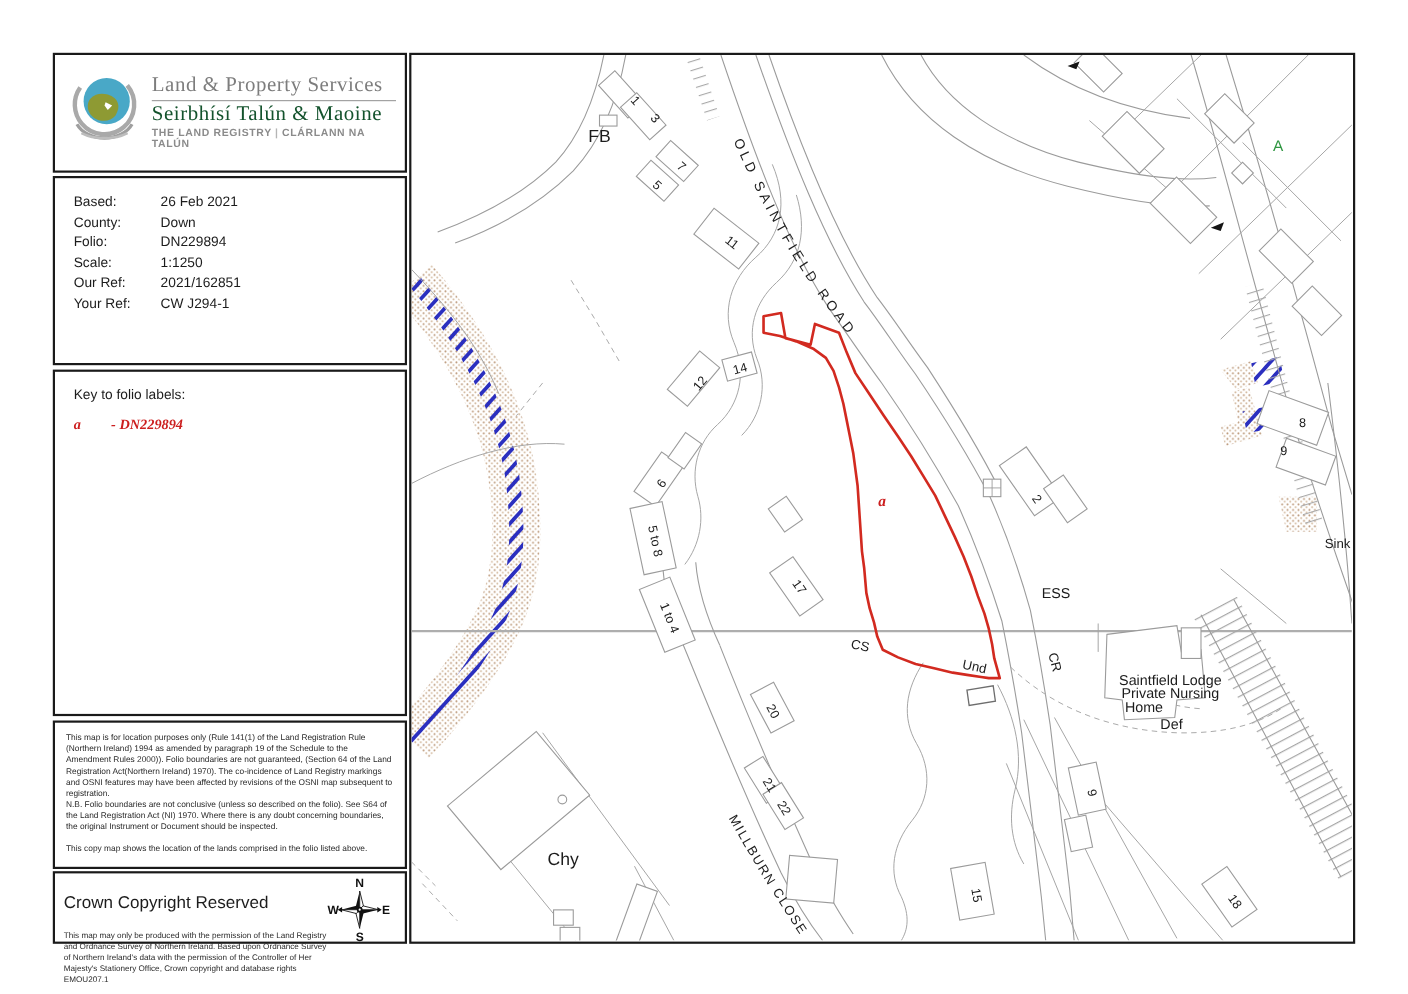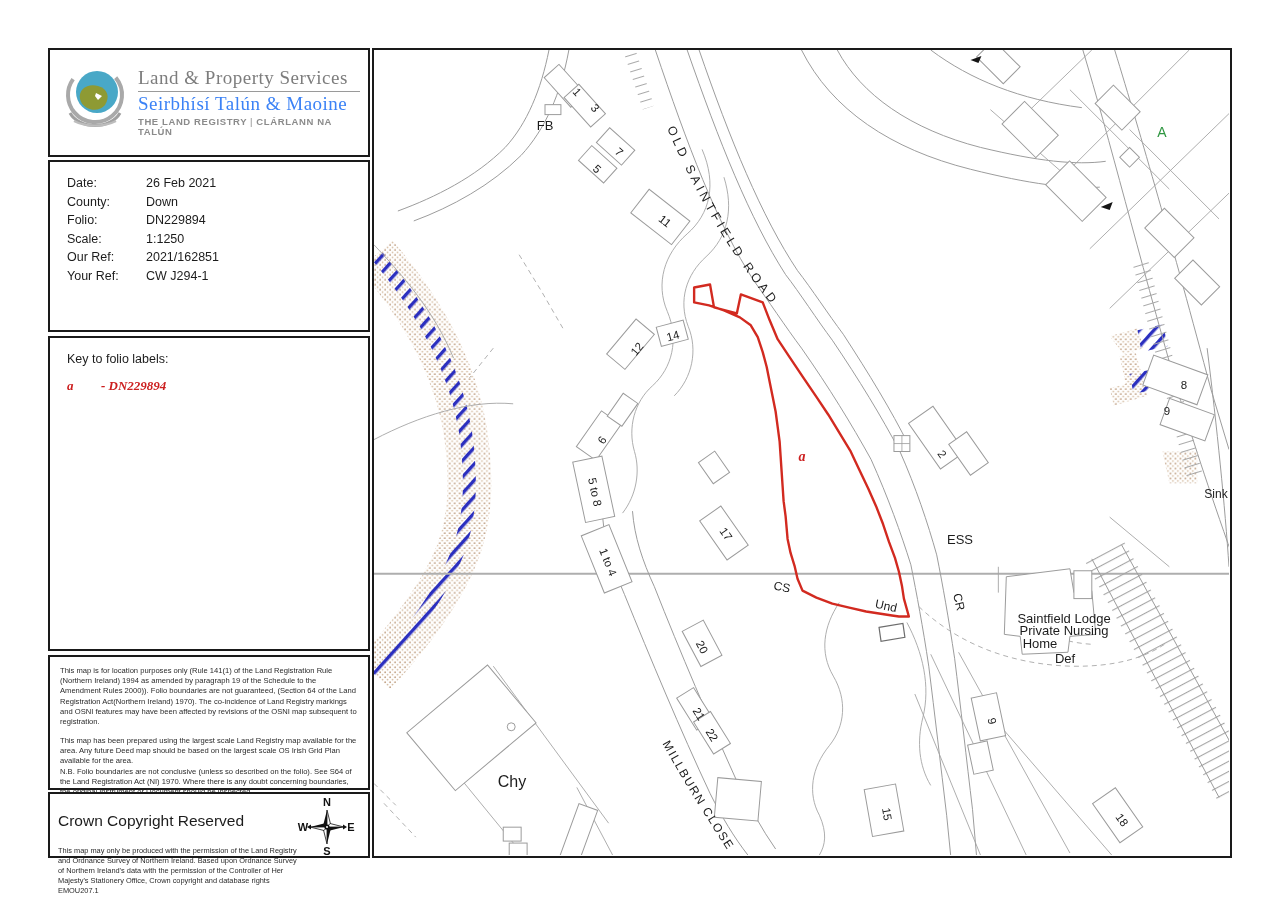--- a/index.html
+++ b/index.html
@@ -9,21 +9,21 @@
   .box{position:absolute;left:0;width:322px;border:2px solid #1a1a1a;background:#fff;box-sizing:border-box;}
   .logo-box{top:0;height:109px;}
   .details-box{top:112px;height:172px;font-size:12.5px;}
   .key-box{top:288px;height:315px;}
   .disc-box{top:607px;height:135px;}
   .copy-box{top:744px;height:66px;}
   .logo-wrap{display:flex;align-items:center;height:100%;padding:4px 8px;box-sizing:border-box;border-radius:31px;}
   .logo-art{flex:0 0 74px;}
   .logo-text{margin-left:6px;line-height:1.05;}
   .logo-title{font-family:"Liberation Serif",serif;font-size:19px;color:#7d7d7d;letter-spacing:.5px;}
-  .logo-sub{font-family:"Liberation Serif",serif;font-size:19px;color:#3b82f6;border-top:1.5px solid #9a9a9a;margin-top:3px;padding-top:2px;letter-spacing:.5px;}
+  .logo-sub{font-family:"Liberation Serif",serif;font-size:19px;color:#14532d;border-top:1.5px solid #9a9a9a;margin-top:3px;padding-top:2px;letter-spacing:.5px;}
   .logo-tag{font-size:9.5px;font-weight:bold;color:#8b8b8b;letter-spacing:.6px;margin-top:3px;}
   .logo-tag .sep{color:#b5b5b5;padding:0 3px;}
   .details-box .inner{padding:12px 0 0 17px;}
   .drow{display:flex;line-height:18.6px;}
   .dlab{width:79px;}
   .sheetline{margin-top:12px;line-height:18px;}
   .key-box .inner{padding:14px 0 0 17px;font-size:12.5px;}
   .kentry{margin-top:12px;font-family:"Liberation Serif",serif;font-style:italic;font-weight:bold;font-size:13px;color:#cc1f1f;display:flex;}
   .klab{width:34px;}
   .disc-box .inner{padding:9px 10px 0 10px;font-size:7.6px;line-height:1.34;color:#2a2a2a;}
@@ -66,21 +66,21 @@
             <span>THE LAND REGISTRY</span><span class="sep">|</span><span>CLÁRLANN NA TALÚN</span>
           </div>
         </div>
       </div>
     </section>
 
     <section class="box details-box">
       <div class="inner">
         <div id="details-rows">
             <div class="drow">
-              <span class="dlab">Date:</span>
+              <span class="dlab">Based:</span>
               <span class="dval">26 Feb 2021</span>
             </div>
             <div class="drow">
               <span class="dlab">County:</span>
               <span class="dval">Down</span>
             </div>
             <div class="drow">
               <span class="dlab">Folio:</span>
               <span class="dval">DN229894</span>
             </div>
@@ -108,21 +108,20 @@
               <span class="klab">a</span>
               <span class="kval">- DN229894</span>
             </div>
           </div>
       </div>
     </section>
 
     <section class="box disc-box">
       <div class="inner" id="disc">
           <p>This map is for location purposes only (Rule 141(1) of the Land Registration Rule (Northern Ireland) 1994 as amended by paragraph 19 of the Schedule to the Amendment Rules 2000)). Folio boundaries are not guaranteed, (Section 64 of the Land Registration Act(Northern Ireland) 1970). The co-incidence of Land Registry markings and OSNI features may have been affected by revisions of the OSNI map subsequent to registration.</p>
-          <p>This map has been prepared using the largest scale Land Registry map available for the area. Any future Deed map should be based on the largest scale OS Irish Grid Plan available for the area.</p>
           <p class="tight">N.B. Folio boundaries are not conclusive (unless so described on the folio). See S64 of the Land Registration Act (NI) 1970. Where there is any doubt concerning boundaries, the original Instrument or Document should be inspected.</p>
           <p>This copy map shows the location of the lands comprised in the folio listed above.</p>
         </div>
     </section>
 
     <section class="box copy-box">
       <div class="inner">
         <div class="copy-head">Crown Copyright Reserved</div>
         <div class="copy-body">This map may only be produced with the permission of the Land Registry and Ordnance Survey of Northern Ireland.  Based upon Ordnance Survey of Northern Ireland's data with the permission of the Controller of Her Majesty's Stationery Office, Crown copyright and database rights EMOU207.1</div>
         <svg class="compass" width="62" height="60" viewBox="0 0 62 60">
@@ -293,21 +292,21 @@
       <path id="mbcName" d="M 289,696 C 312,738 334,772 360,812" fill="none"></path>
       <text class="rn" font-size="12.5" letter-spacing="3.6">
         <textPath href="#osrName" startOffset="4">OLD SAINTFIELD ROAD</textPath>
       </text>
       <text class="rn" font-size="12" letter-spacing="1.6">
         <textPath href="#mbcName" startOffset="2">MILLBURN CLOSE</textPath>
       </text>
     </svg>
 
     <div id="map-labels">
-        <span class="mlab" style="left: 171px; top: 75px; font-size: 13px; transform: translate(-50%, -50%) rotate(0deg); text-align: center;">FB</span>
+        <span class="mlab" style="left: 171px; top: 75px; font-size: 16px; transform: translate(-50%, -50%) rotate(0deg); text-align: center;">FB</span>
         <span class="mlab" style="left: 203px; top: 42px; font-size: 11.5px; transform: translate(-50%, -50%) rotate(48deg);">1</span>
         <span class="mlab" style="left: 221px; top: 58px; font-size: 11.5px; transform: translate(-50%, -50%) rotate(48deg);">3</span>
         <span class="mlab" style="left: 245px; top: 102px; font-size: 11.5px; transform: translate(-50%, -50%) rotate(42deg);">7</span>
         <span class="mlab" style="left: 223px; top: 119px; font-size: 11.5px; transform: translate(-50%, -50%) rotate(42deg);">5</span>
         <span class="mlab" style="left: 291px; top: 171px; font-size: 11.5px; transform: translate(-50%, -50%) rotate(38deg);">11</span>
         <span class="mlab" style="left: 263px; top: 299px; font-size: 11.5px; transform: translate(-50%, -50%) rotate(-50deg);">12</span>
         <span class="mlab" style="left: 299px; top: 286px; font-size: 11.5px; transform: translate(-50%, -50%) rotate(-15deg);">14</span>
         <span class="mlab" style="left: 228px; top: 390px; font-size: 11.5px; transform: translate(-50%, -50%) rotate(-55deg);">6</span>
         <span class="mlab" style="left: 221px; top: 442px; font-size: 11.5px; transform: translate(-50%, -50%) rotate(78deg);">5 to 8</span>
         <span class="mlab" style="left: 234px; top: 512px; font-size: 11.5px; transform: translate(-50%, -50%) rotate(68deg);">1 to 4</span>

